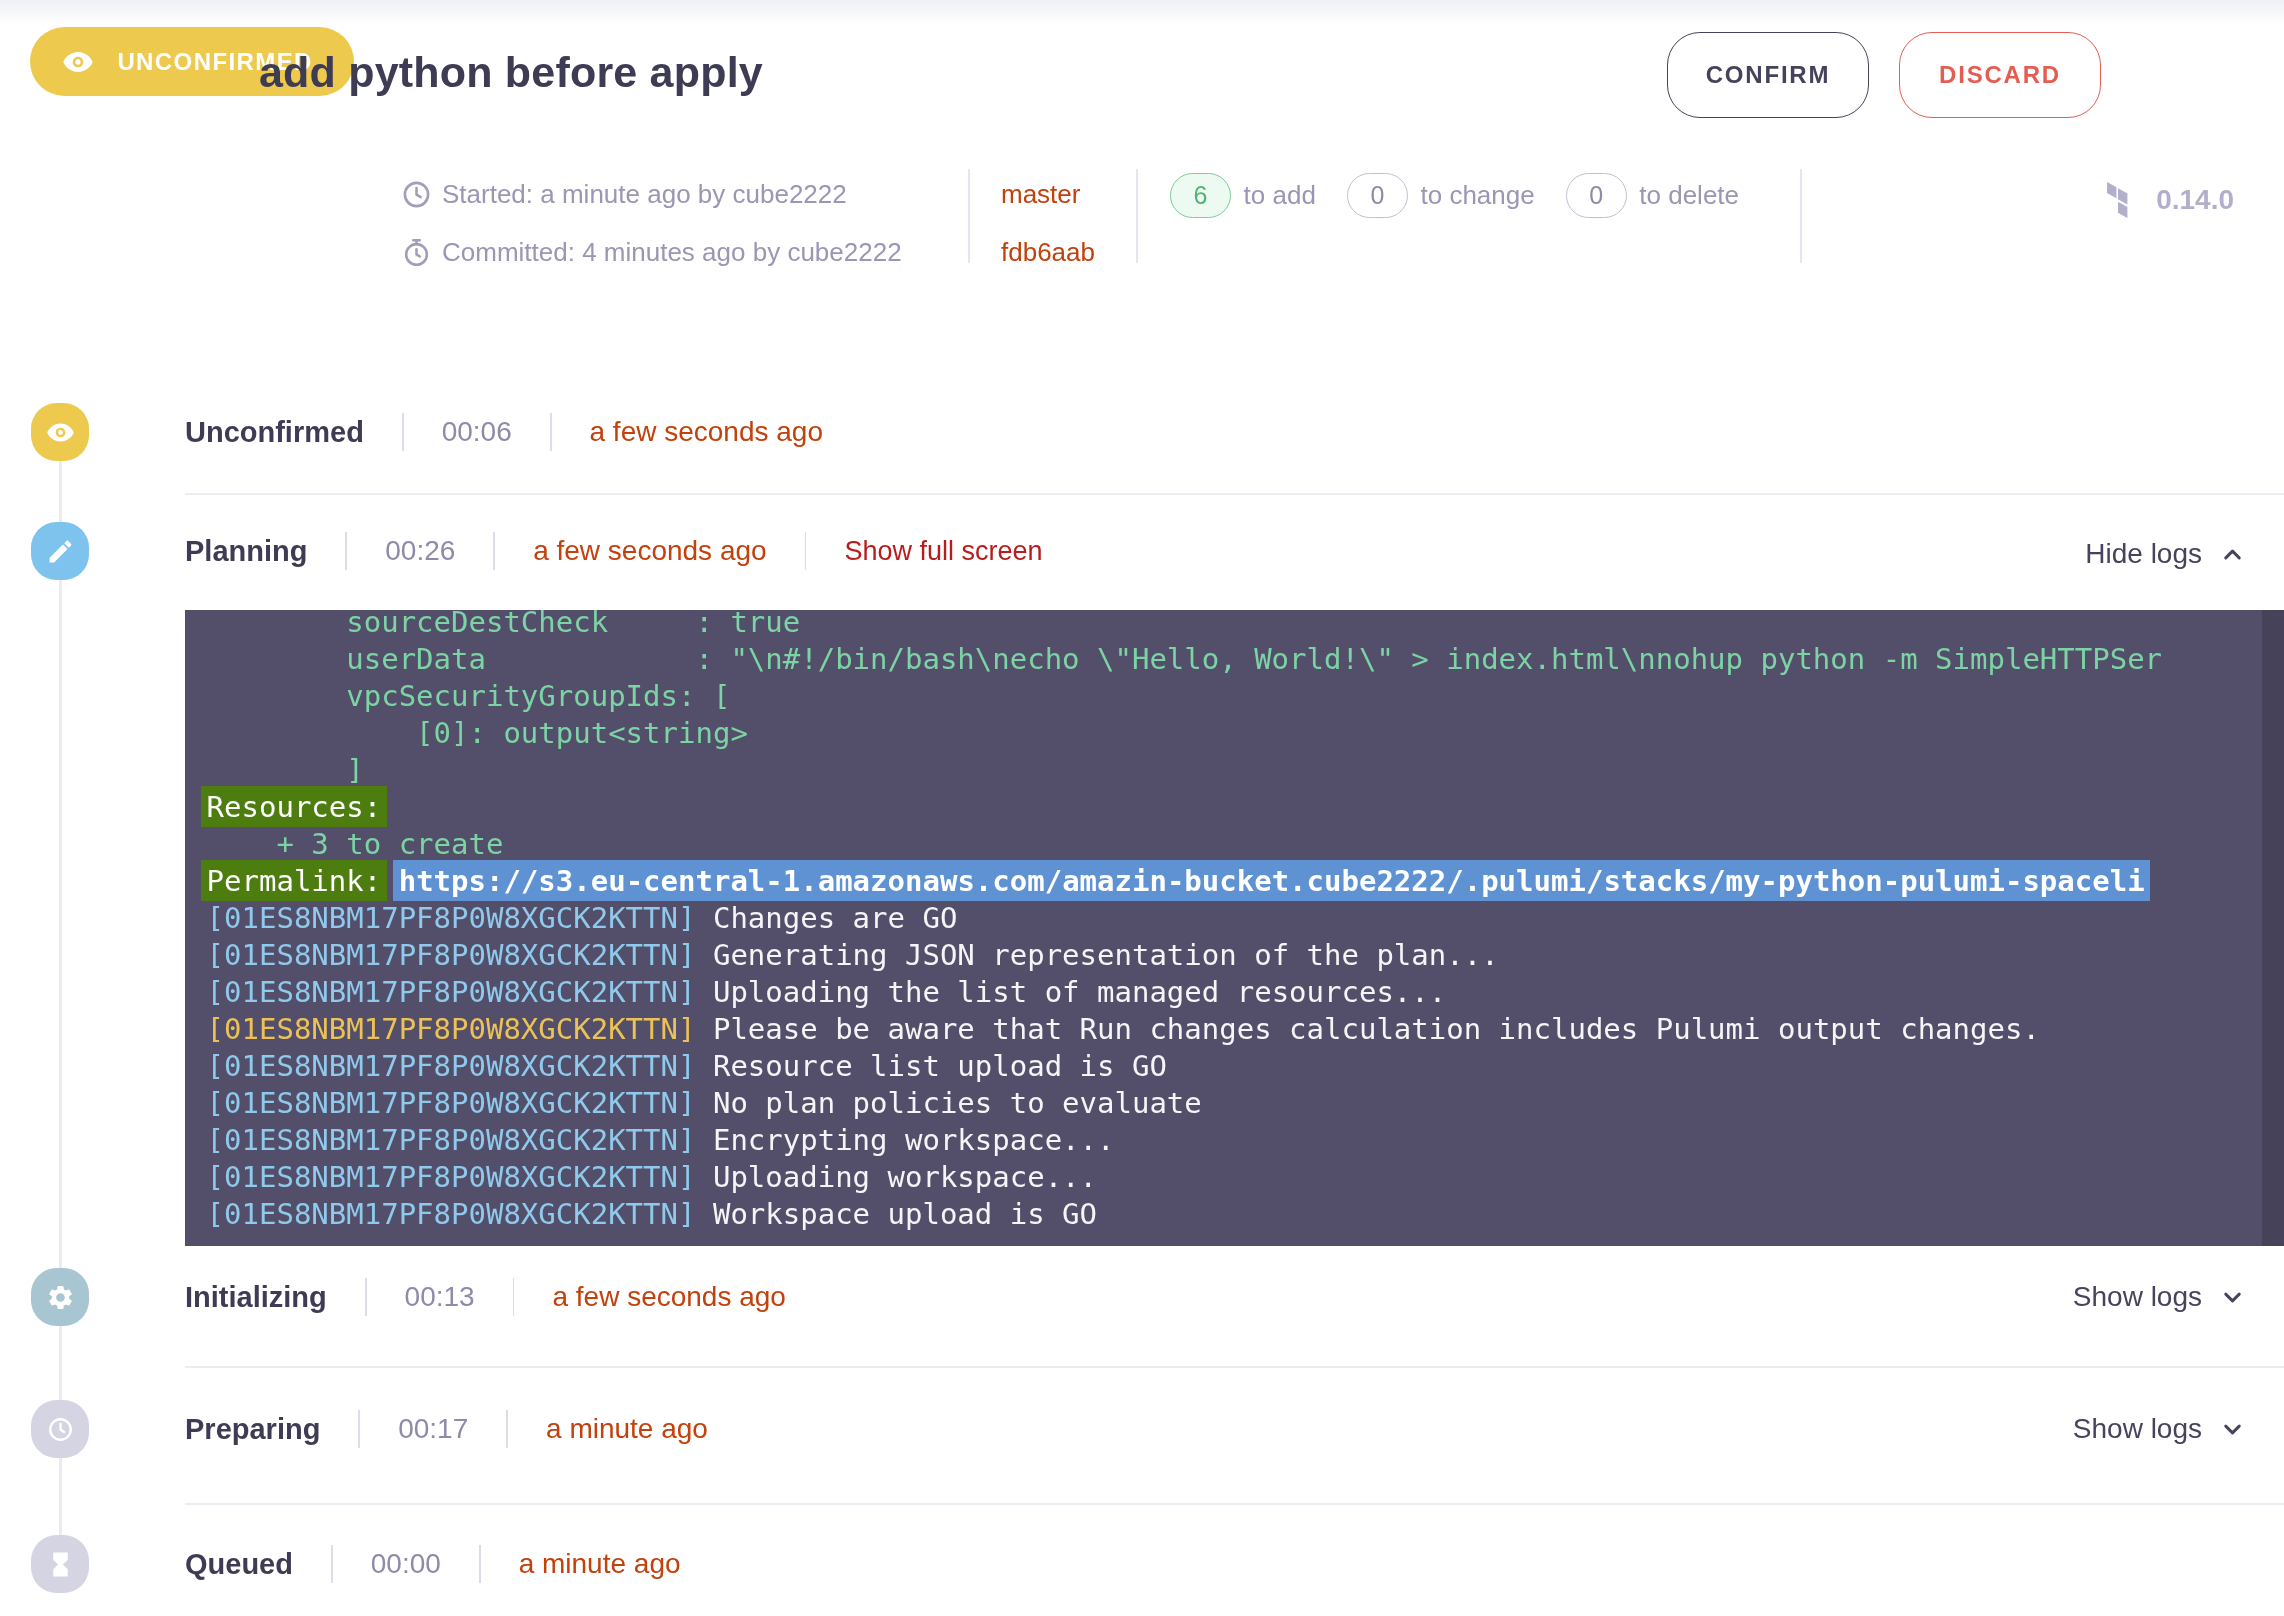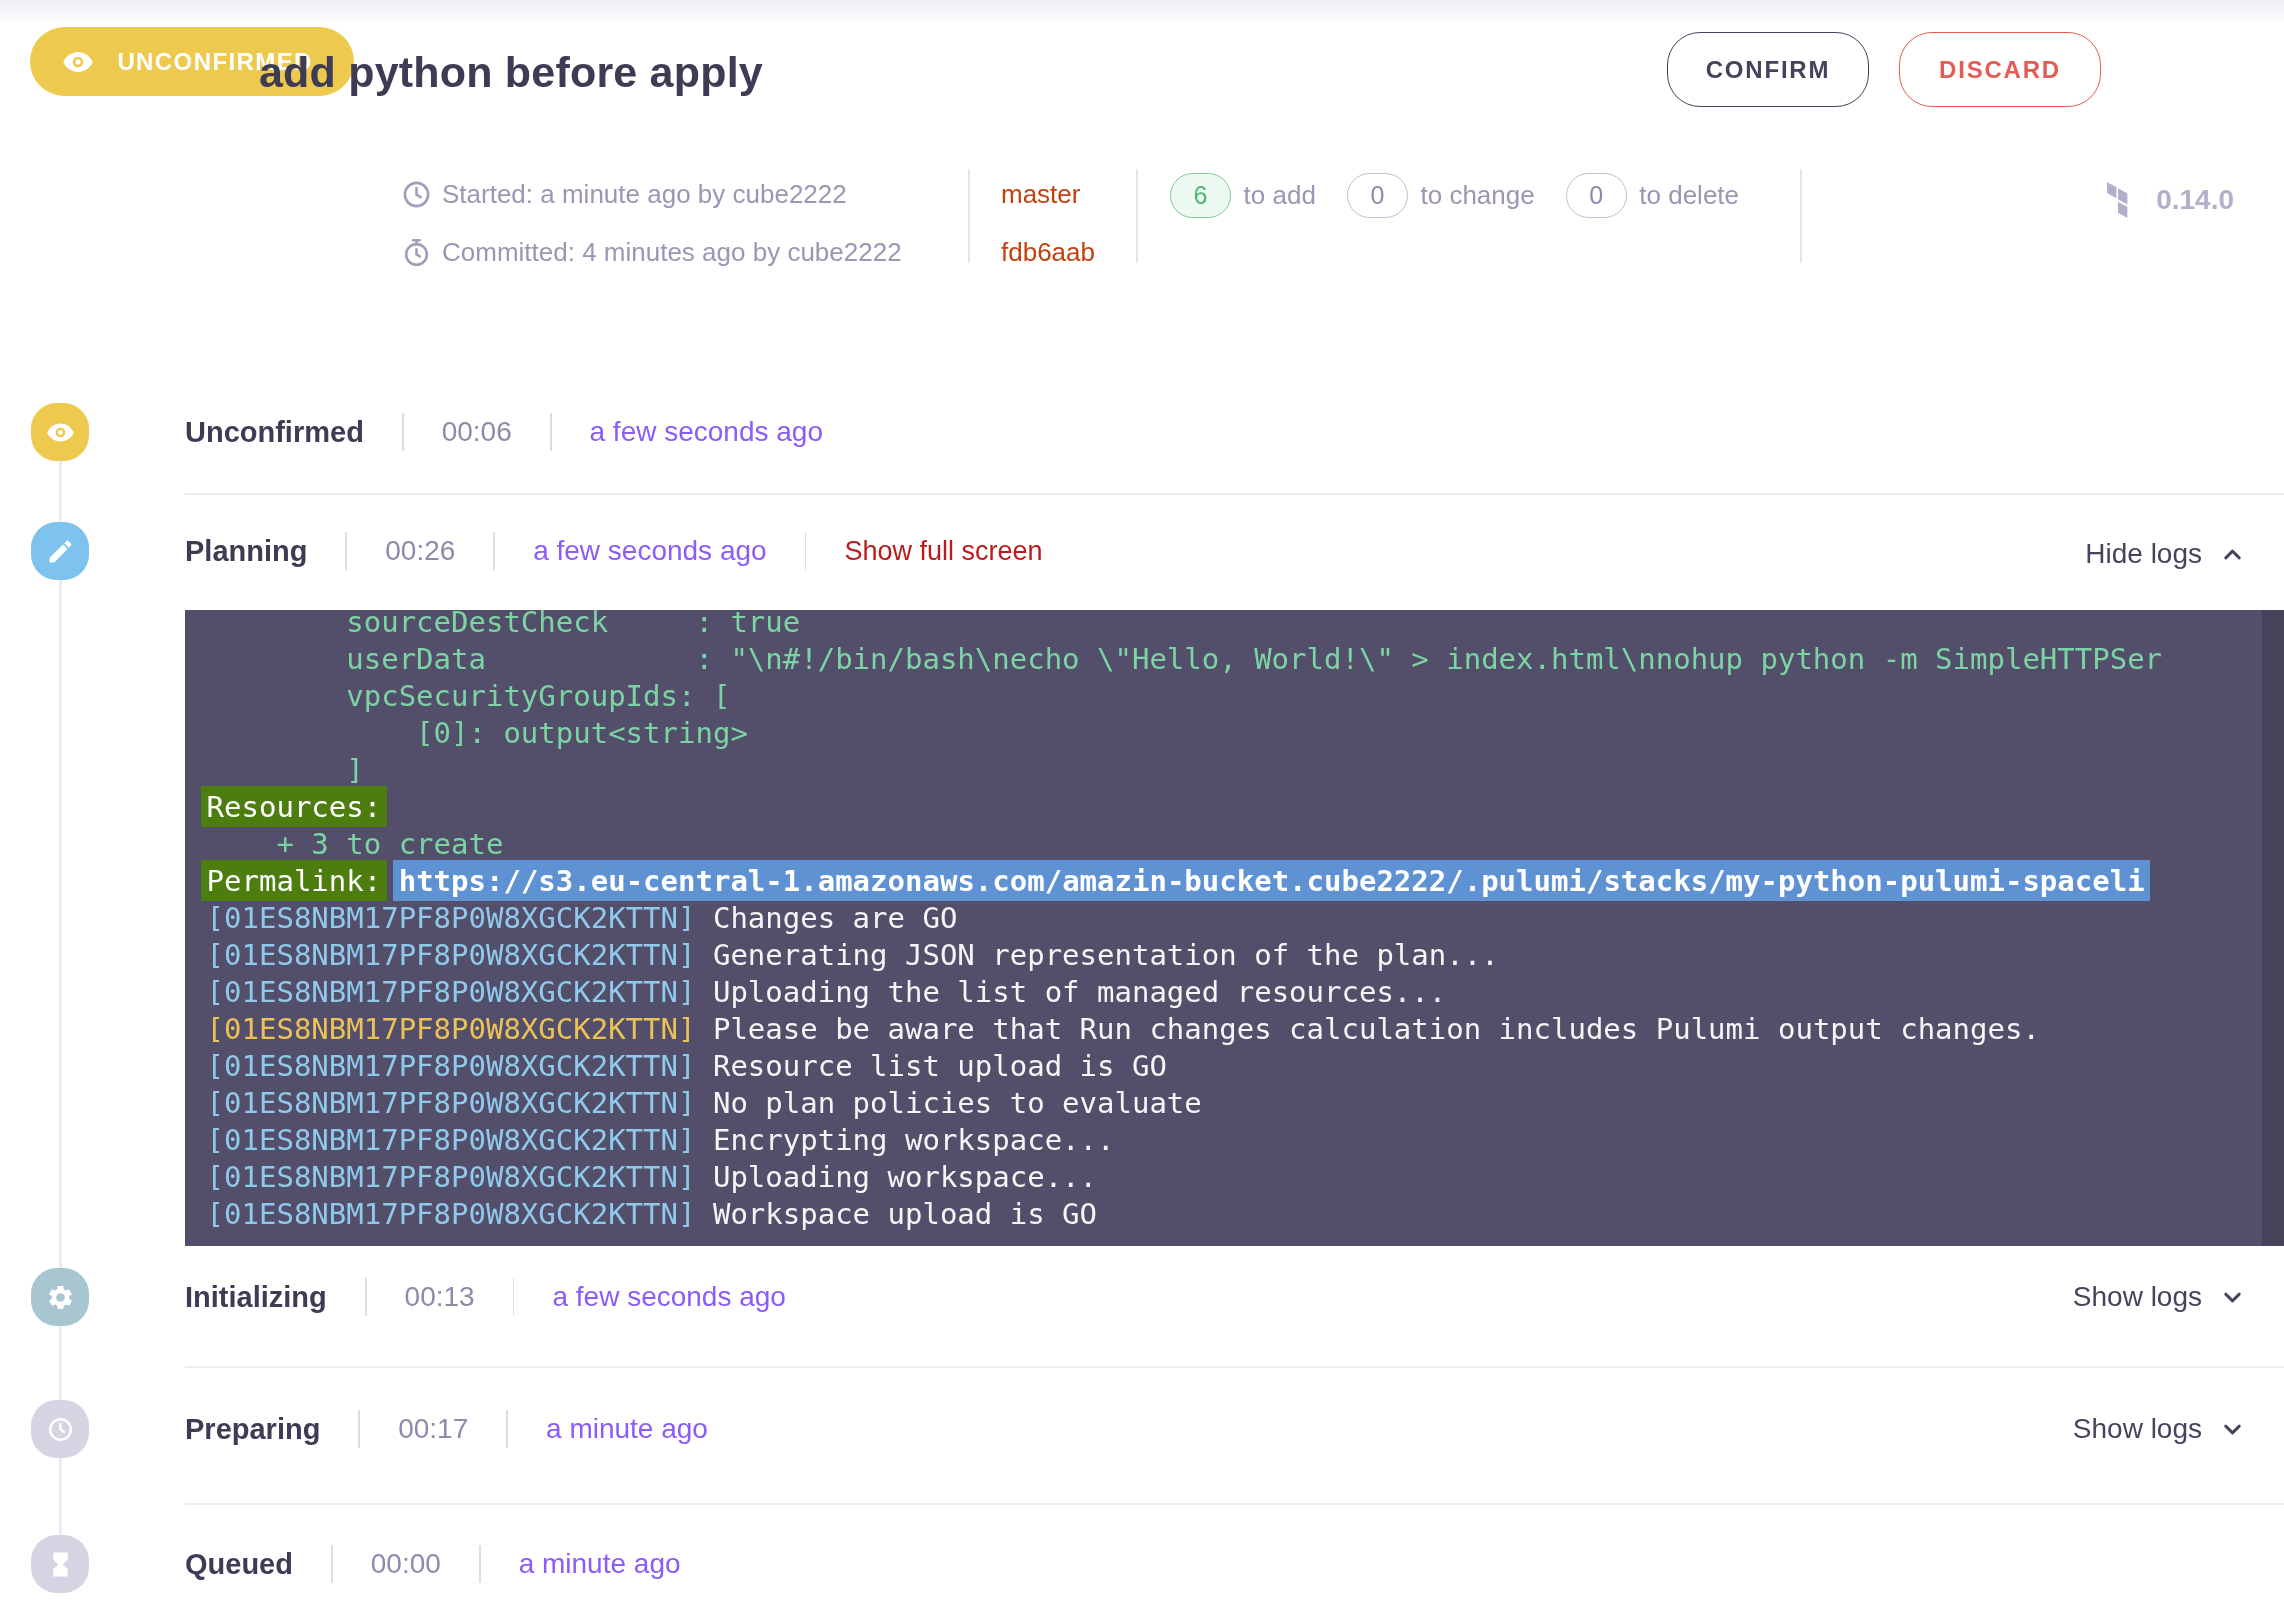--- a/index.html
+++ b/index.html
@@ -24,21 +24,21 @@
     padding: 0 41px 0 32px;
     color: #ffffff; font-size: 24px; font-weight: 700; letter-spacing: 1.4px;
   }
   .state-badge svg { width: 32px; height: 32px; display: block; }
   .run-title {
     position: absolute; left: 243px; top: 32px; margin: 16px;
     font-size: 43px; font-weight: 700; color: #3e3b54; letter-spacing: 0.2px;
   }
   .header-buttons { position: absolute; right: 183px; top: 32px; display: flex; gap: 30px; }
   .btn {
-    height: 75px; min-width: 202px; padding: 0 36px;
+    height: 86px; min-width: 202px; padding: 0 36px;
     background: #ffffff; border-radius: 33px;
     font-family: "Liberation Sans", sans-serif;
     font-size: 24px; font-weight: 700; letter-spacing: 1.8px; cursor: pointer;
   }
   .btn.confirm { border: 1.8px solid #45425c; color: #45425c; }
   .btn.discard { border: 1.8px solid #e45c52; color: #e45c52; }
 
   
   .meta-times { position: absolute; left: 401px; top: 174px; display: flex; flex-direction: column; gap: 18px; }
   .meta-item { display: flex; align-items: center; gap: 10px; font-size: 26px; color: #9a96b3; height: 40px; }
@@ -80,21 +80,21 @@
   .c0 { top: 403px; } .c1 { top: 522px; } .c2 { top: 1268px; } .c3 { top: 1400px; } .c4 { top: 1535px; }
 
   .stage-row {
     position: absolute; left: 185px; height: 58px;
     display: flex; align-items: center; gap: 38px;
   }
   .r0 { top: 403px; } .r1 { top: 522px; } .r2 { top: 1268px; } .r3 { top: 1400px; } .r4 { top: 1535px; }
   .stage-label { font-size: 29px; font-weight: 700; color: #3e3b54; }
   .row-sep { width: 1.8px; height: 38px; background: #dedce9; }
   .stage-duration { font-size: 28px; color: #8e8aa9; }
-  .stage-time { font-size: 28px; color: #8b5cf6; }
+  .stage-time { font-size: 28px; color: #c2410c; }
   .fullscreen-link { font-size: 27px; color: #b91c1c; cursor: pointer; }
 
   .log-toggle {
     position: absolute; right: 38px; height: 58px;
     display: flex; align-items: center; gap: 17px;
     font-size: 28px; color: #46435c; cursor: pointer;
   }
   .t1 { top: 525px; } .t2 { top: 1268px; } .t3 { top: 1400px; }
   .log-toggle svg { width: 27px; height: 27px; display: block; }
 

